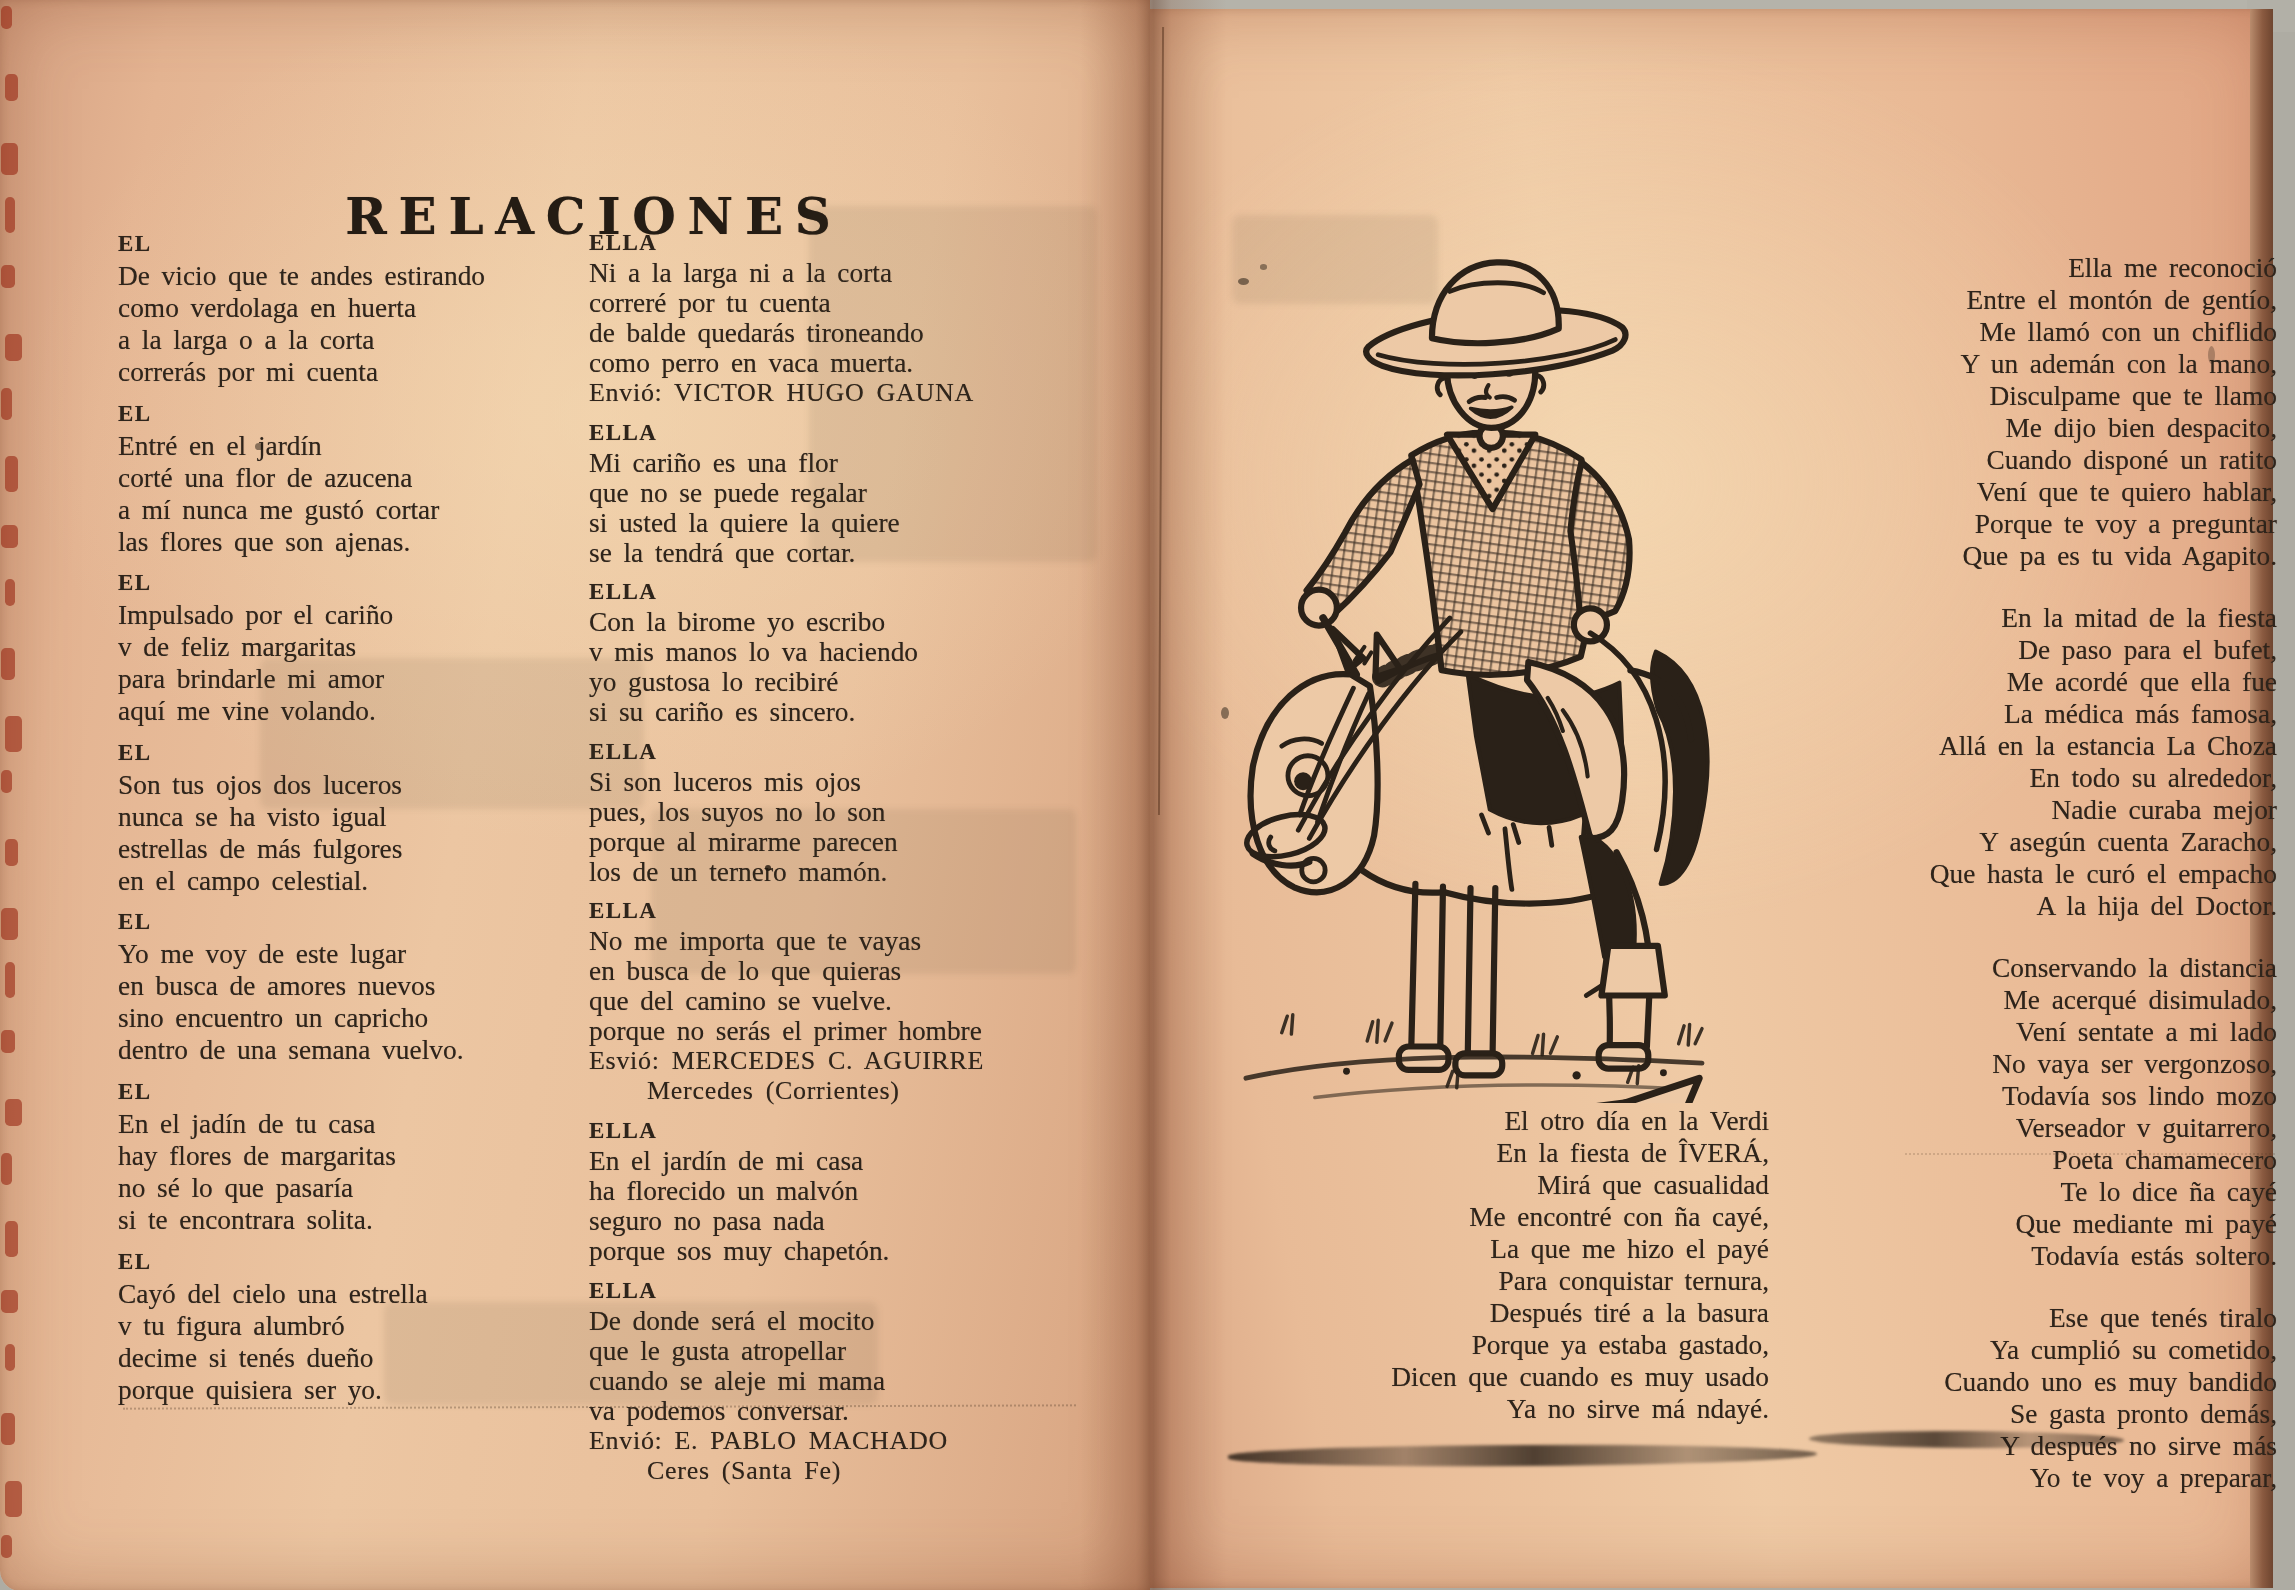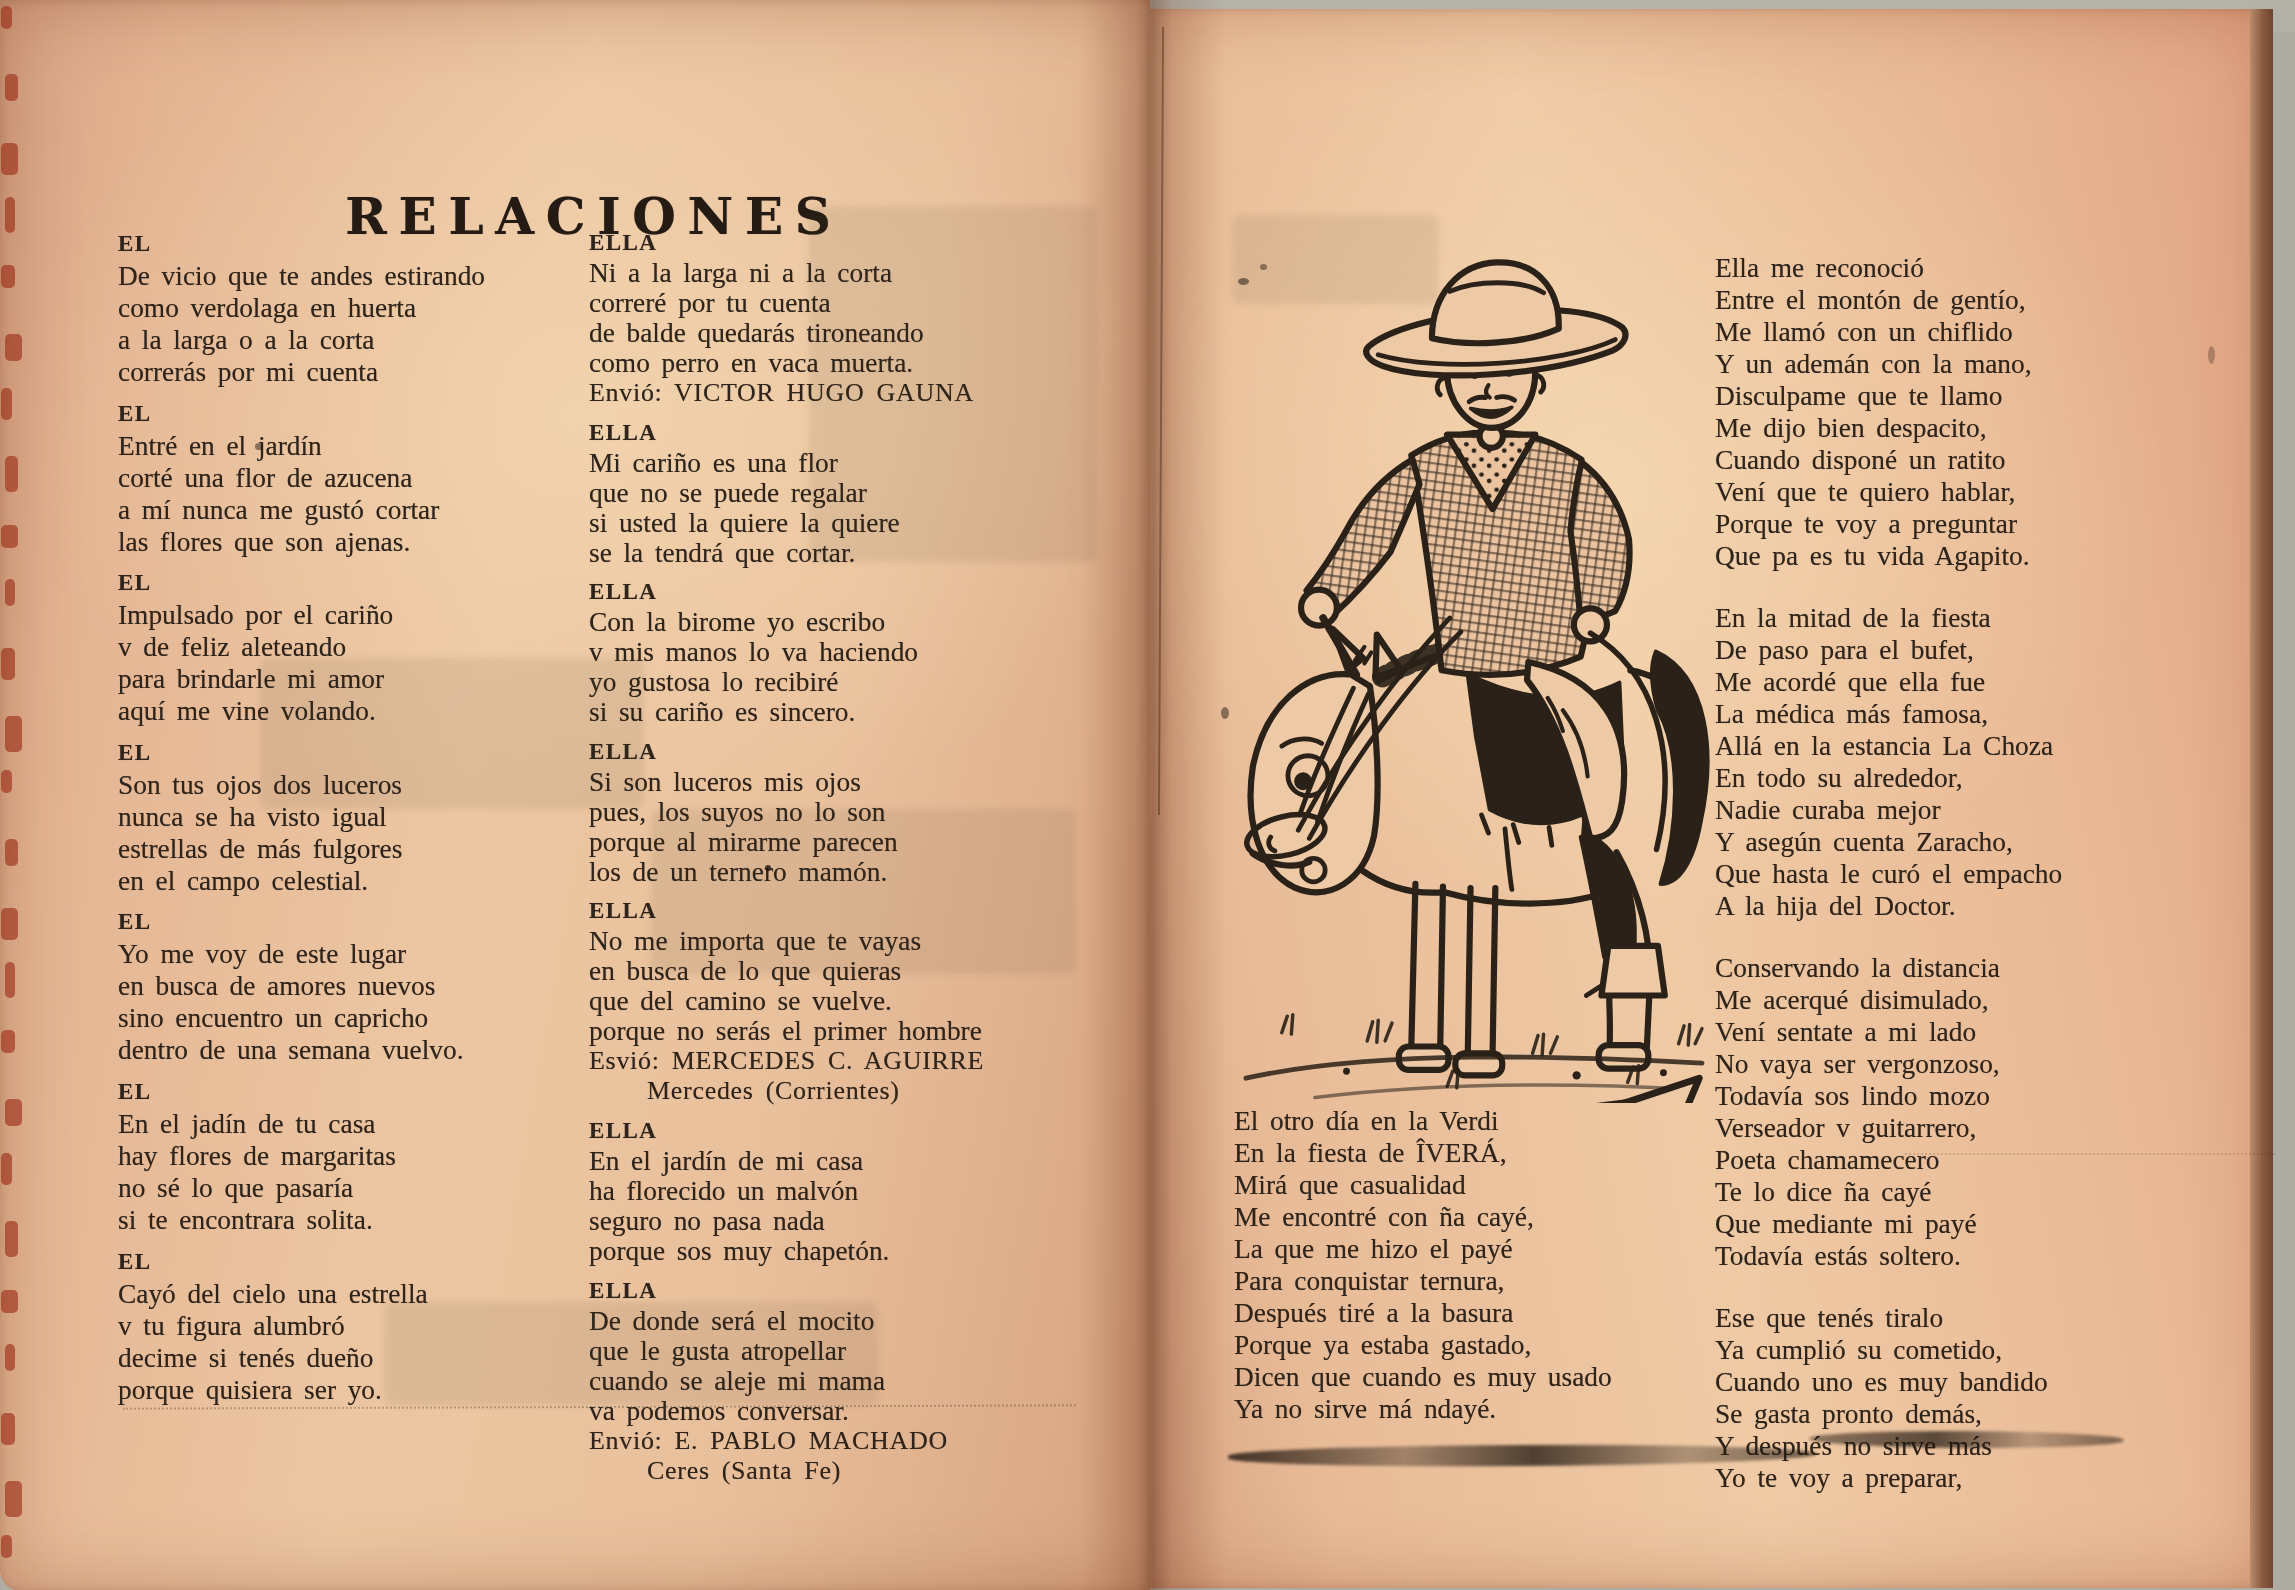--- a/index.html
+++ b/index.html
@@ -39,21 +39,21 @@
     text-shadow:0 0 0.7px rgba(36,28,20,.6);}
 
   .col{position:absolute;font-size:27.4px;line-height:32px;word-spacing:4.8px;
     text-shadow:0 0 0.7px rgba(46,36,27,.45);}
   .col-l1{left:118px;top:228px;width:496px;}
   .col-l2{left:589px;top:228px;width:548px;line-height:30px;}
   .col-r1{left:1234px;top:1105px;width:535px;line-height:32px;}
   .col-r2{left:1715px;top:252px;width:562px;}
   .col-l1 .stanza{margin-bottom:9.6px;}
   .col-l2 .stanza{margin-bottom:9.6px;}
-  .col-r1 .stanza,.col-r2 .stanza{margin-bottom:30px;}
+  .col-r1 .stanza,.col-r2 .stanza{margin-bottom:30px;text-align:right;}
   .speaker{font-weight:700;font-size:23px;letter-spacing:1.4px;}
   .credit{font-weight:400;font-size:26px;letter-spacing:0.7px;}
   .credit.indent{margin-left:58px;}
 
   .illustration{position:absolute;left:1204px;top:228px;width:513px;height:875px;}
 
   
   .smudge{position:absolute;filter:blur(1.4px);}
   .smudge-a{left:1228px;top:1445px;width:589px;height:20.6px;transform:rotate(-.4deg);
     background:linear-gradient(90deg,rgba(28,20,13,.8),rgba(28,20,13,.35) 30%,rgba(28,20,13,.75) 52%,rgba(28,20,13,.3) 78%,rgba(28,20,13,.6));
@@ -90,21 +90,21 @@
         <div class="stanza">
           <div class="speaker">EL</div>
           <div class="line">Entré en el jardín</div>
           <div class="line">corté una flor de azucena</div>
           <div class="line">a mí nunca me gustó cortar</div>
           <div class="line">las flores que son ajenas.</div>
         </div>
         <div class="stanza">
           <div class="speaker">EL</div>
           <div class="line">Impulsado por el cariño</div>
-          <div class="line">v de feliz aleteando</div>
+          <div class="line">v de feliz margaritas</div>
           <div class="line">para brindarle mi amor</div>
           <div class="line">aquí me vine volando.</div>
         </div>
         <div class="stanza">
           <div class="speaker">EL</div>
           <div class="line">Son tus ojos dos luceros</div>
           <div class="line">nunca se ha visto igual</div>
           <div class="line">estrellas de más fulgores</div>
           <div class="line">en el campo celestial.</div>
         </div>

